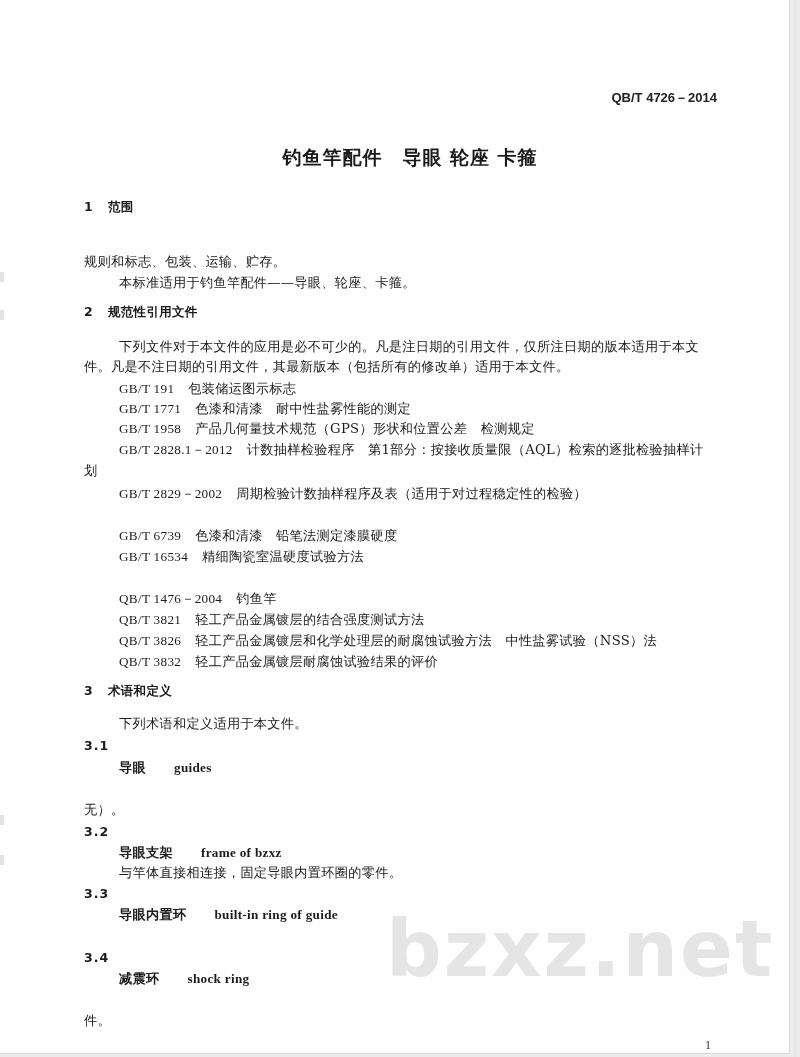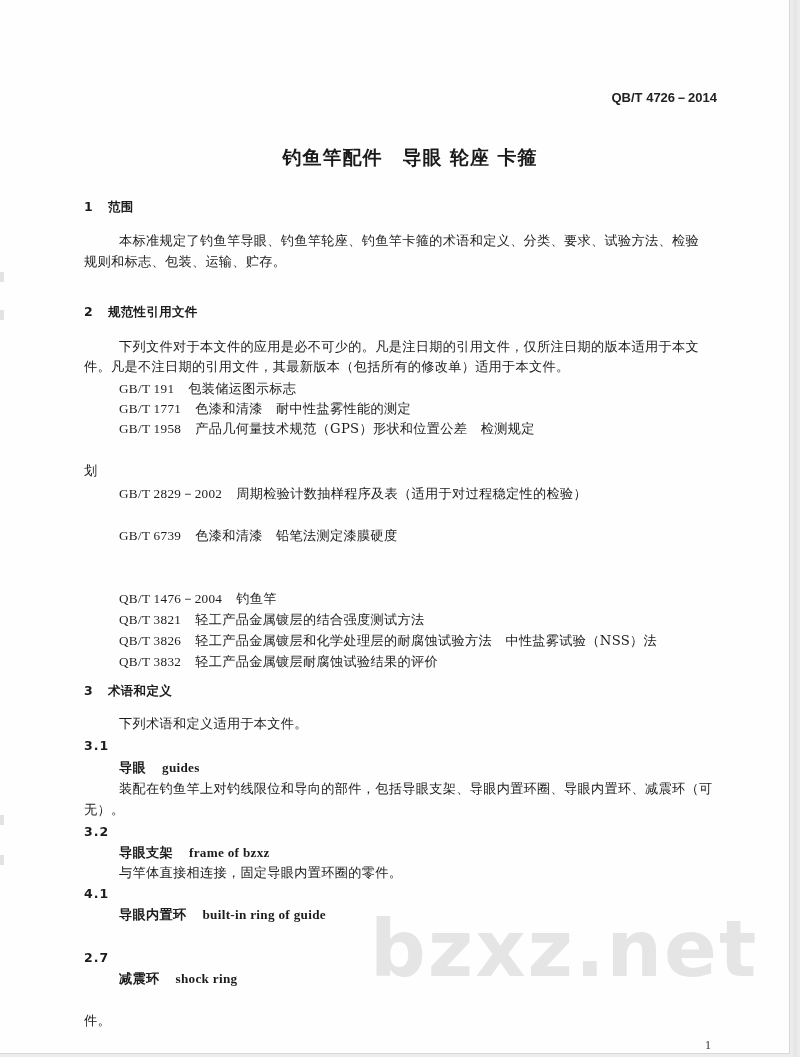--- a/index.html
+++ b/index.html
@@ -43,30 +43,30 @@
     .sec-head {
       font-family: "DejaVu Sans", sans-serif;
       font-weight: bold; font-size: 12.5px;
     }
     .sec-head .num { display: inline-block; width: 24px; }
     .sub-num {
       font-family: "DejaVu Sans", sans-serif;
       font-weight: bold; font-size: 12.5px; letter-spacing: 1px;
     }
     .term-head { font-weight: bold; }
-    .term-head .en { font-family: "Liberation Serif", serif; font-weight: bold; margin-left: 16px; }
+    .term-head .en { font-family: "Liberation Serif", serif; font-weight: bold; margin-left: 28px; }
     .ref-code { display: inline-block; font-family: "Liberation Serif", serif; margin-right: 14px; }
     .ind1 { left: 119px; }
     .ind0 { left: 84px; }
     .page-number {
       position: absolute; left: 705px; top: 1038px;
       font-family: "Liberation Serif", serif; font-size: 12px; color: #333;
     }
     .watermark {
-      position: absolute; left: 370px; top: 904px;
+      position: absolute; left: 386px; top: 904px;
       font-family: "DejaVu Sans", sans-serif; font-weight: bold;
       font-size: 78px; letter-spacing: 2px; color: rgba(200,200,200,0.45);
       pointer-events: none;
     }
     .margin-mark {
       position: absolute; left: 0; width: 4px; height: 10px;
       background: #d0d0d0; opacity: 0.6;
     }
   </style>
 </head>
@@ -76,44 +76,50 @@
 
   <div class="std-code">QB/T 4726－2014</div>
 
   <div class="doc-title">
     <span>钓鱼竿配件</span><span class="gap"></span><span>导眼 轮座 卡箍</span>
   </div>
 
   <div class="line sec-head ind0" style="top:199px">
     <span class="num">1</span><span>范围</span>
   </div>
-  <div class="line ind1" style="top:233px">本标准规定了钓鱼竿导眼、钓鱼竿轮座、钓鱼竿卡箍的术语和定义、分类、要求、试验方法、检验</div>
   <div class="line ind0" style="top:254px">规则和标志、包装、运输、贮存。</div>
+  <div class="line ind1" style="top:275px">本标准适用于钓鱼竿配件——导眼、轮座、卡箍。</div>
 
   <div class="line sec-head ind0" style="top:304px">
     <span class="num">2</span><span>规范性引用文件</span>
   </div>
   <div class="line ind0" style="top:359px">件。凡是不注日期的引用文件，其最新版本（包括所有的修改单）适用于本文件。</div>
   <div class="line ind1" style="top:339px">下列文件对于本文件的应用是必不可少的。凡是注日期的引用文件，仅所注日期的版本适用于本文</div>
 
   <div class="line ind1" style="top:381px">
     <span class="ref-code">GB/T 191</span><span>包装储运图示标志</span>
   </div>
   <div class="line ind1" style="top:401px">
     <span class="ref-code">GB/T 1771</span><span>色漆和清漆　耐中性盐雾性能的测定</span>
   </div>
   <div class="line ind1" style="top:421px">
     <span class="ref-code">GB/T 1958</span><span>产品几何量技术规范（GPS）形状和位置公差　检测规定</span>
   </div>
+  <div class="line ind1" style="top:442px">
+    <span class="ref-code">GB/T 2828.1－2012</span><span>计数抽样检验程序　第1部分：按接收质量限（AQL）检索的逐批检验抽样计</span>
+  </div>
   <div class="line ind0" style="top:463px">划</div>
   <div class="line ind1" style="top:486px">
     <span class="ref-code">GB/T 2829－2002</span><span>周期检验计数抽样程序及表（适用于对过程稳定性的检验）</span>
   </div>
   <div class="line ind1" style="top:528px">
     <span class="ref-code">GB/T 6739</span><span>色漆和清漆　铅笔法测定漆膜硬度</span>
+  </div>
+  <div class="line ind1" style="top:549px">
+    <span class="ref-code">GB/T 16534</span><span>精细陶瓷室温硬度试验方法</span>
   </div>
   <div class="line ind1" style="top:591px">
     <span class="ref-code">QB/T 1476－2004</span><span>钓鱼竿</span>
   </div>
   <div class="line ind1" style="top:612px">
     <span class="ref-code">QB/T 3821</span><span>轻工产品金属镀层的结合强度测试方法</span>
   </div>
   <div class="line ind1" style="top:633px">
     <span class="ref-code">QB/T 3826</span><span>轻工产品金属镀层和化学处理层的耐腐蚀试验方法　中性盐雾试验（NSS）法</span>
   </div>
@@ -123,35 +129,34 @@
 
   <div class="line sec-head ind0" style="top:683px">
     <span class="num">3</span><span>术语和定义</span>
   </div>
   <div class="line ind1" style="top:716px">下列术语和定义适用于本文件。</div>
 
   <div class="line sub-num ind0" style="top:738px">3.1</div>
   <div class="line term-head ind1" style="top:760px">
     <span>导眼</span><span class="en">guides</span>
   </div>
-  <div class="line ind1" style="top:781px">装配在钓鱼竿上对钓线限位和导向的部件，包括导眼支架、导眼内置环圈、导眼内置环、减震环（可</div>
   <div class="line ind0" style="top:802px">无）。</div>
 
   <div class="line sub-num ind0" style="top:824px">3.2</div>
   <div class="line term-head ind1" style="top:845px">
     <span>导眼支架</span><span class="en">frame of bzxz</span>
   </div>
   <div class="line ind1" style="top:865px">与竿体直接相连接，固定导眼内置环圈的零件。</div>
 
-  <div class="line sub-num ind0" style="top:886px">4.1</div>
+  <div class="line sub-num ind0" style="top:886px">3.3</div>
   <div class="line term-head ind1" style="top:907px">
     <span>导眼内置环</span><span class="en">built-in ring of guide</span>
   </div>
 
-  <div class="line sub-num ind0" style="top:950px">2.7</div>
+  <div class="line sub-num ind0" style="top:950px">3.4</div>
   <div class="line term-head ind1" style="top:971px">
     <span>减震环</span><span class="en">shock ring</span>
   </div>
   <div class="line ind0" style="top:1013px">件。</div>
 
   <div class="watermark">bzxz.net</div>
 
   <div class="page-number">1</div>
 
   <div class="margin-mark" style="top:272px"></div>

